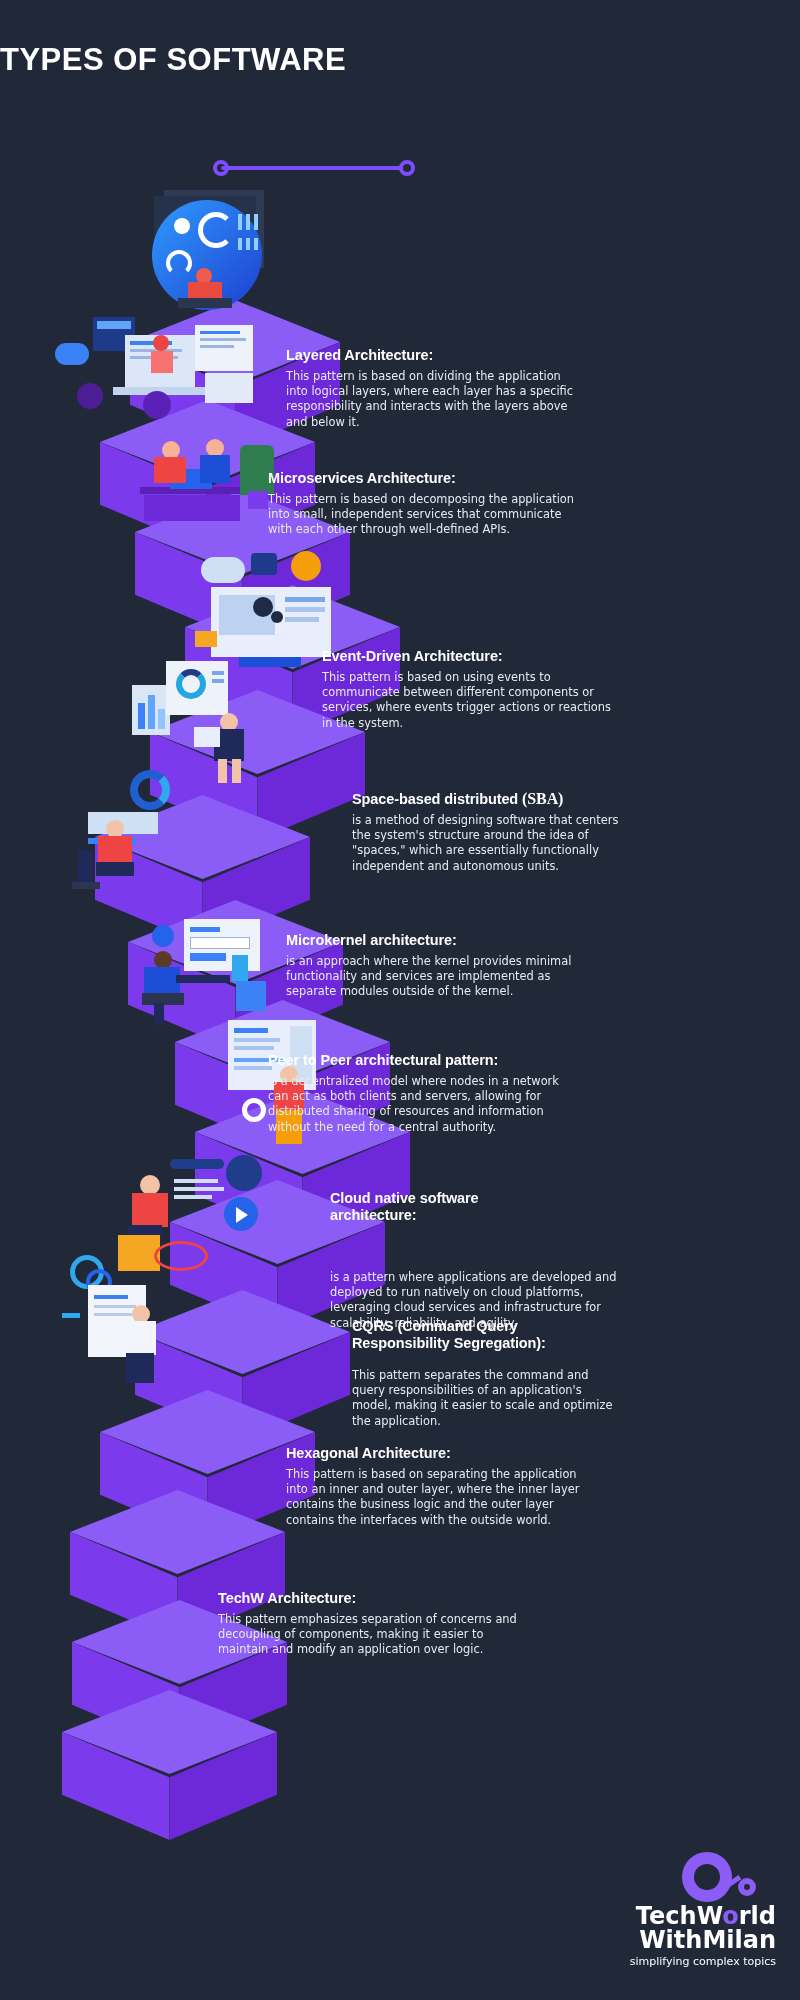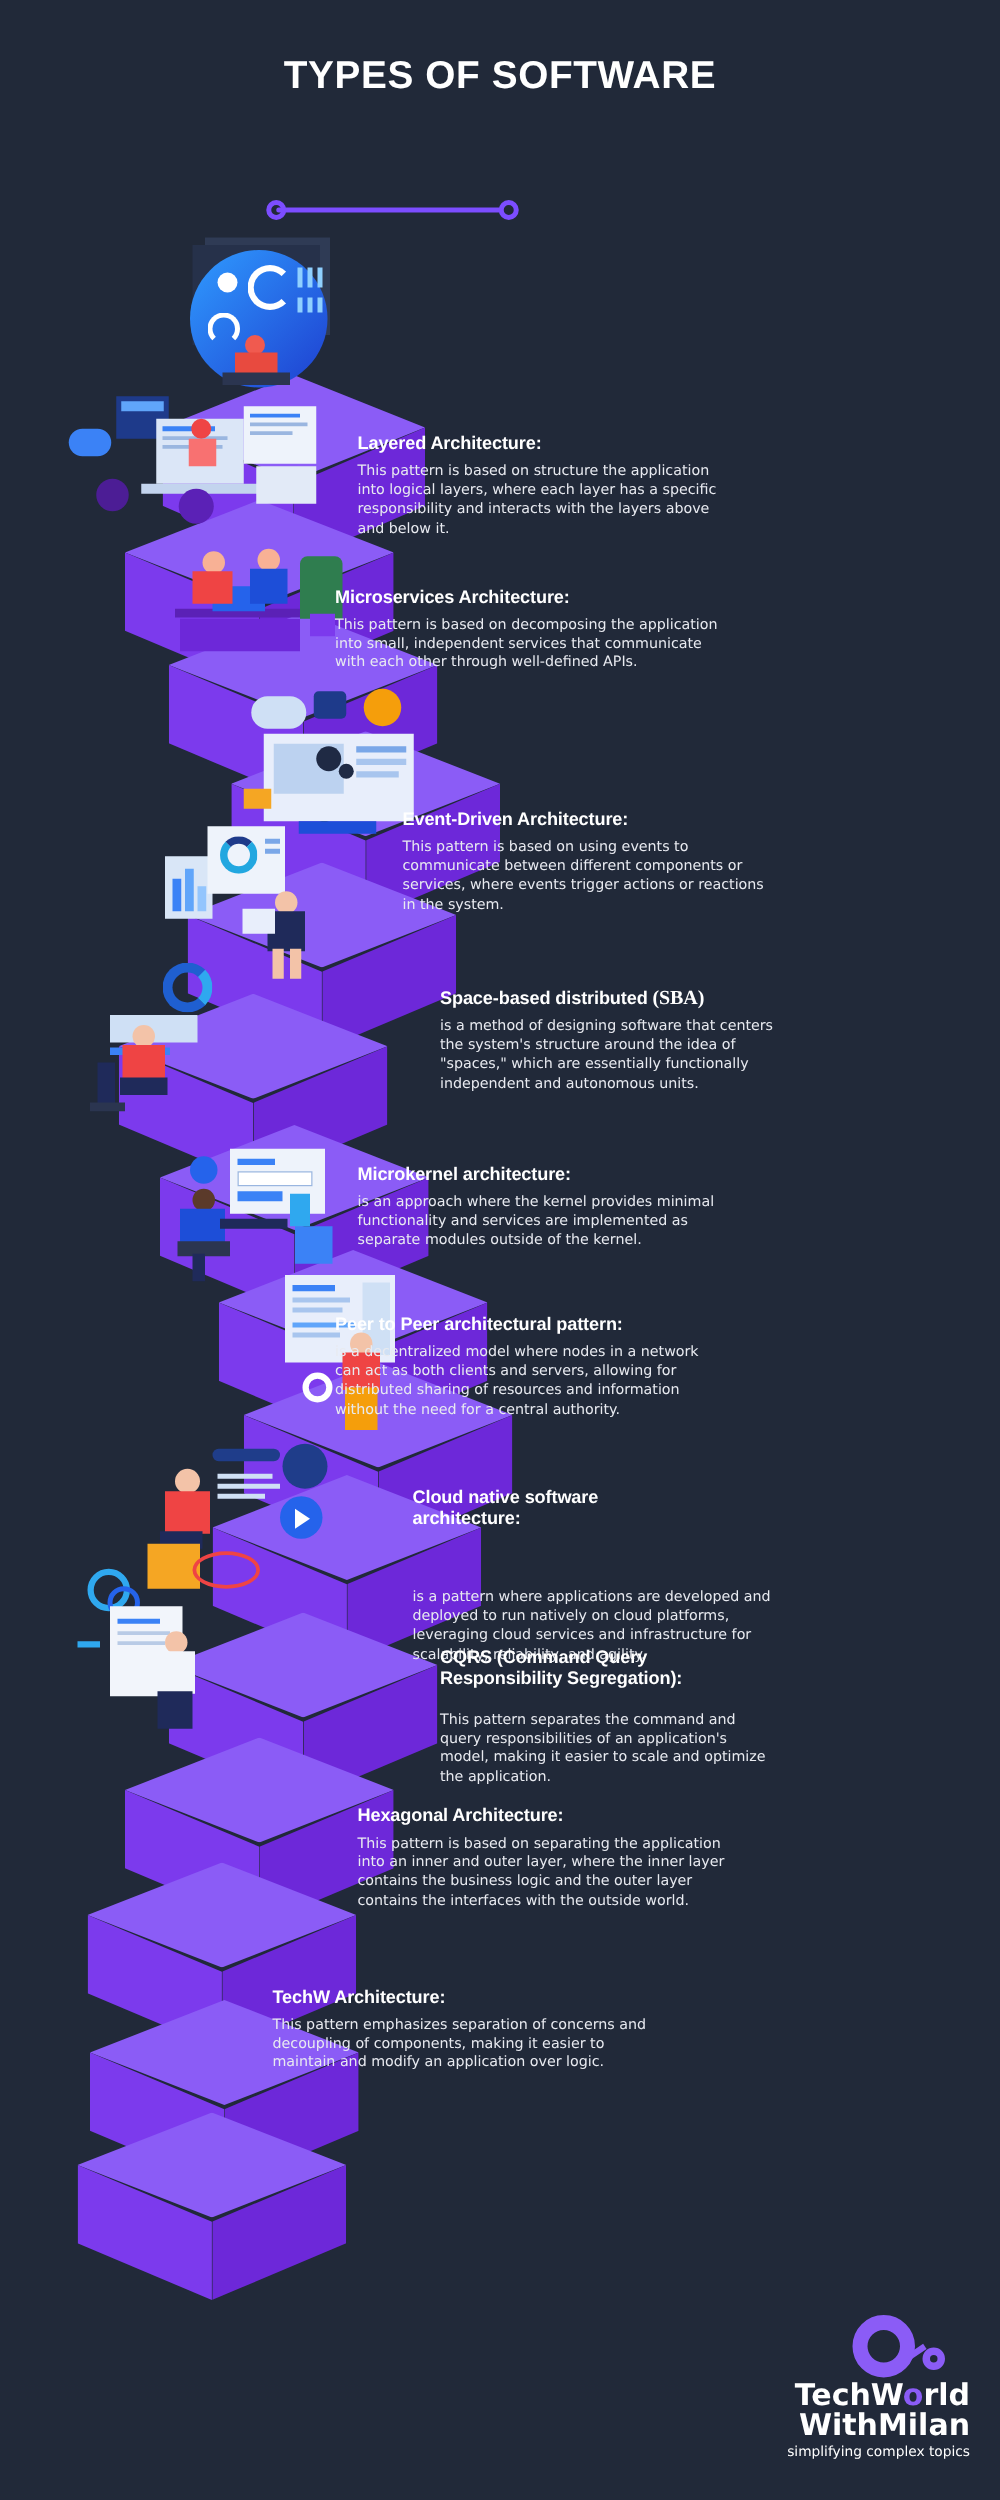--- a/index.html
+++ b/index.html
@@ -7,21 +7,21 @@
   body {
     width:800px; height:2000px; position:relative; overflow:hidden;
     font-family:"DejaVu Sans", sans-serif;
     background:#212939; color:#ffffff;
   }
 
   
   #header { position:absolute; top:0; left:0; width:800px; height:190px; }
   #title {
     position:absolute; top:42px; left:0; width:800px;
-    text-align:center;
+    text-align:left;
     font-family:"Liberation Sans", sans-serif;
     font-weight:bold; font-size:31px; line-height:36px;
     letter-spacing:0.5px; color:#ffffff;
   }
   #title .ln { display:block; }
   #divider { position:absolute; top:160px; left:213px; width:202px; height:16px; }
   #divider .bar { position:absolute; top:6px; left:8px; width:186px; height:4px; background:#7c4dff; border-radius:2px; }
   #divider .knob { position:absolute; top:0; width:16px; height:16px; border-radius:50%; border:4px solid #7c4dff; background:#212939; }
   #divider .knob.l { left:0; }
   #divider .knob.r { right:0; }
@@ -304,21 +304,21 @@
   <div class="sh" style="left:32px; top:50px; width:42px; height:3px; background:#b9cbe6;"></div>
   <div class="sh" style="left:32px; top:58px; width:38px; height:3px; background:#b9cbe6;"></div>
   <div class="sh" style="left:0; top:58px; width:18px; height:5px; background:#2fa8ef;"></div>
   <div class="sh circ" style="left:70px; top:50px; width:18px; height:18px; background:#f3c3a8;"></div>
   <div class="sh" style="left:62px; top:66px; width:32px; height:34px; background:#f2f5fb;"></div>
   <div class="sh" style="left:64px; top:98px; width:28px; height:30px; background:#1f2a5a;"></div>
 </div>
 
 <div class="sec" style="left:286px; top:347px; width:300px;">
   <h3>Layered Architecture:</h3>
-  <p>This pattern is based on structure the application into logical layers, where each layer has a specific responsibility and interacts with the layers above and below it.</p>
+  <p>This pattern is based on dividing the application into logical layers, where each layer has a specific responsibility and interacts with the layers above and below it.</p>
 </div>
 
 <div class="sec" style="left:268px; top:470px; width:320px;">
   <h3>Microservices Architecture:</h3>
   <p>This pattern is based on decomposing the application into small, independent services that communicate with each other through well-defined APIs.</p>
 </div>
 
 <div class="sec" style="left:322px; top:648px; width:292px;">
   <h3>Event-Driven Architecture:</h3>
   <p>This pattern is based on using events to communicate between different components or services, where events trigger actions or reactions in the system.</p>

